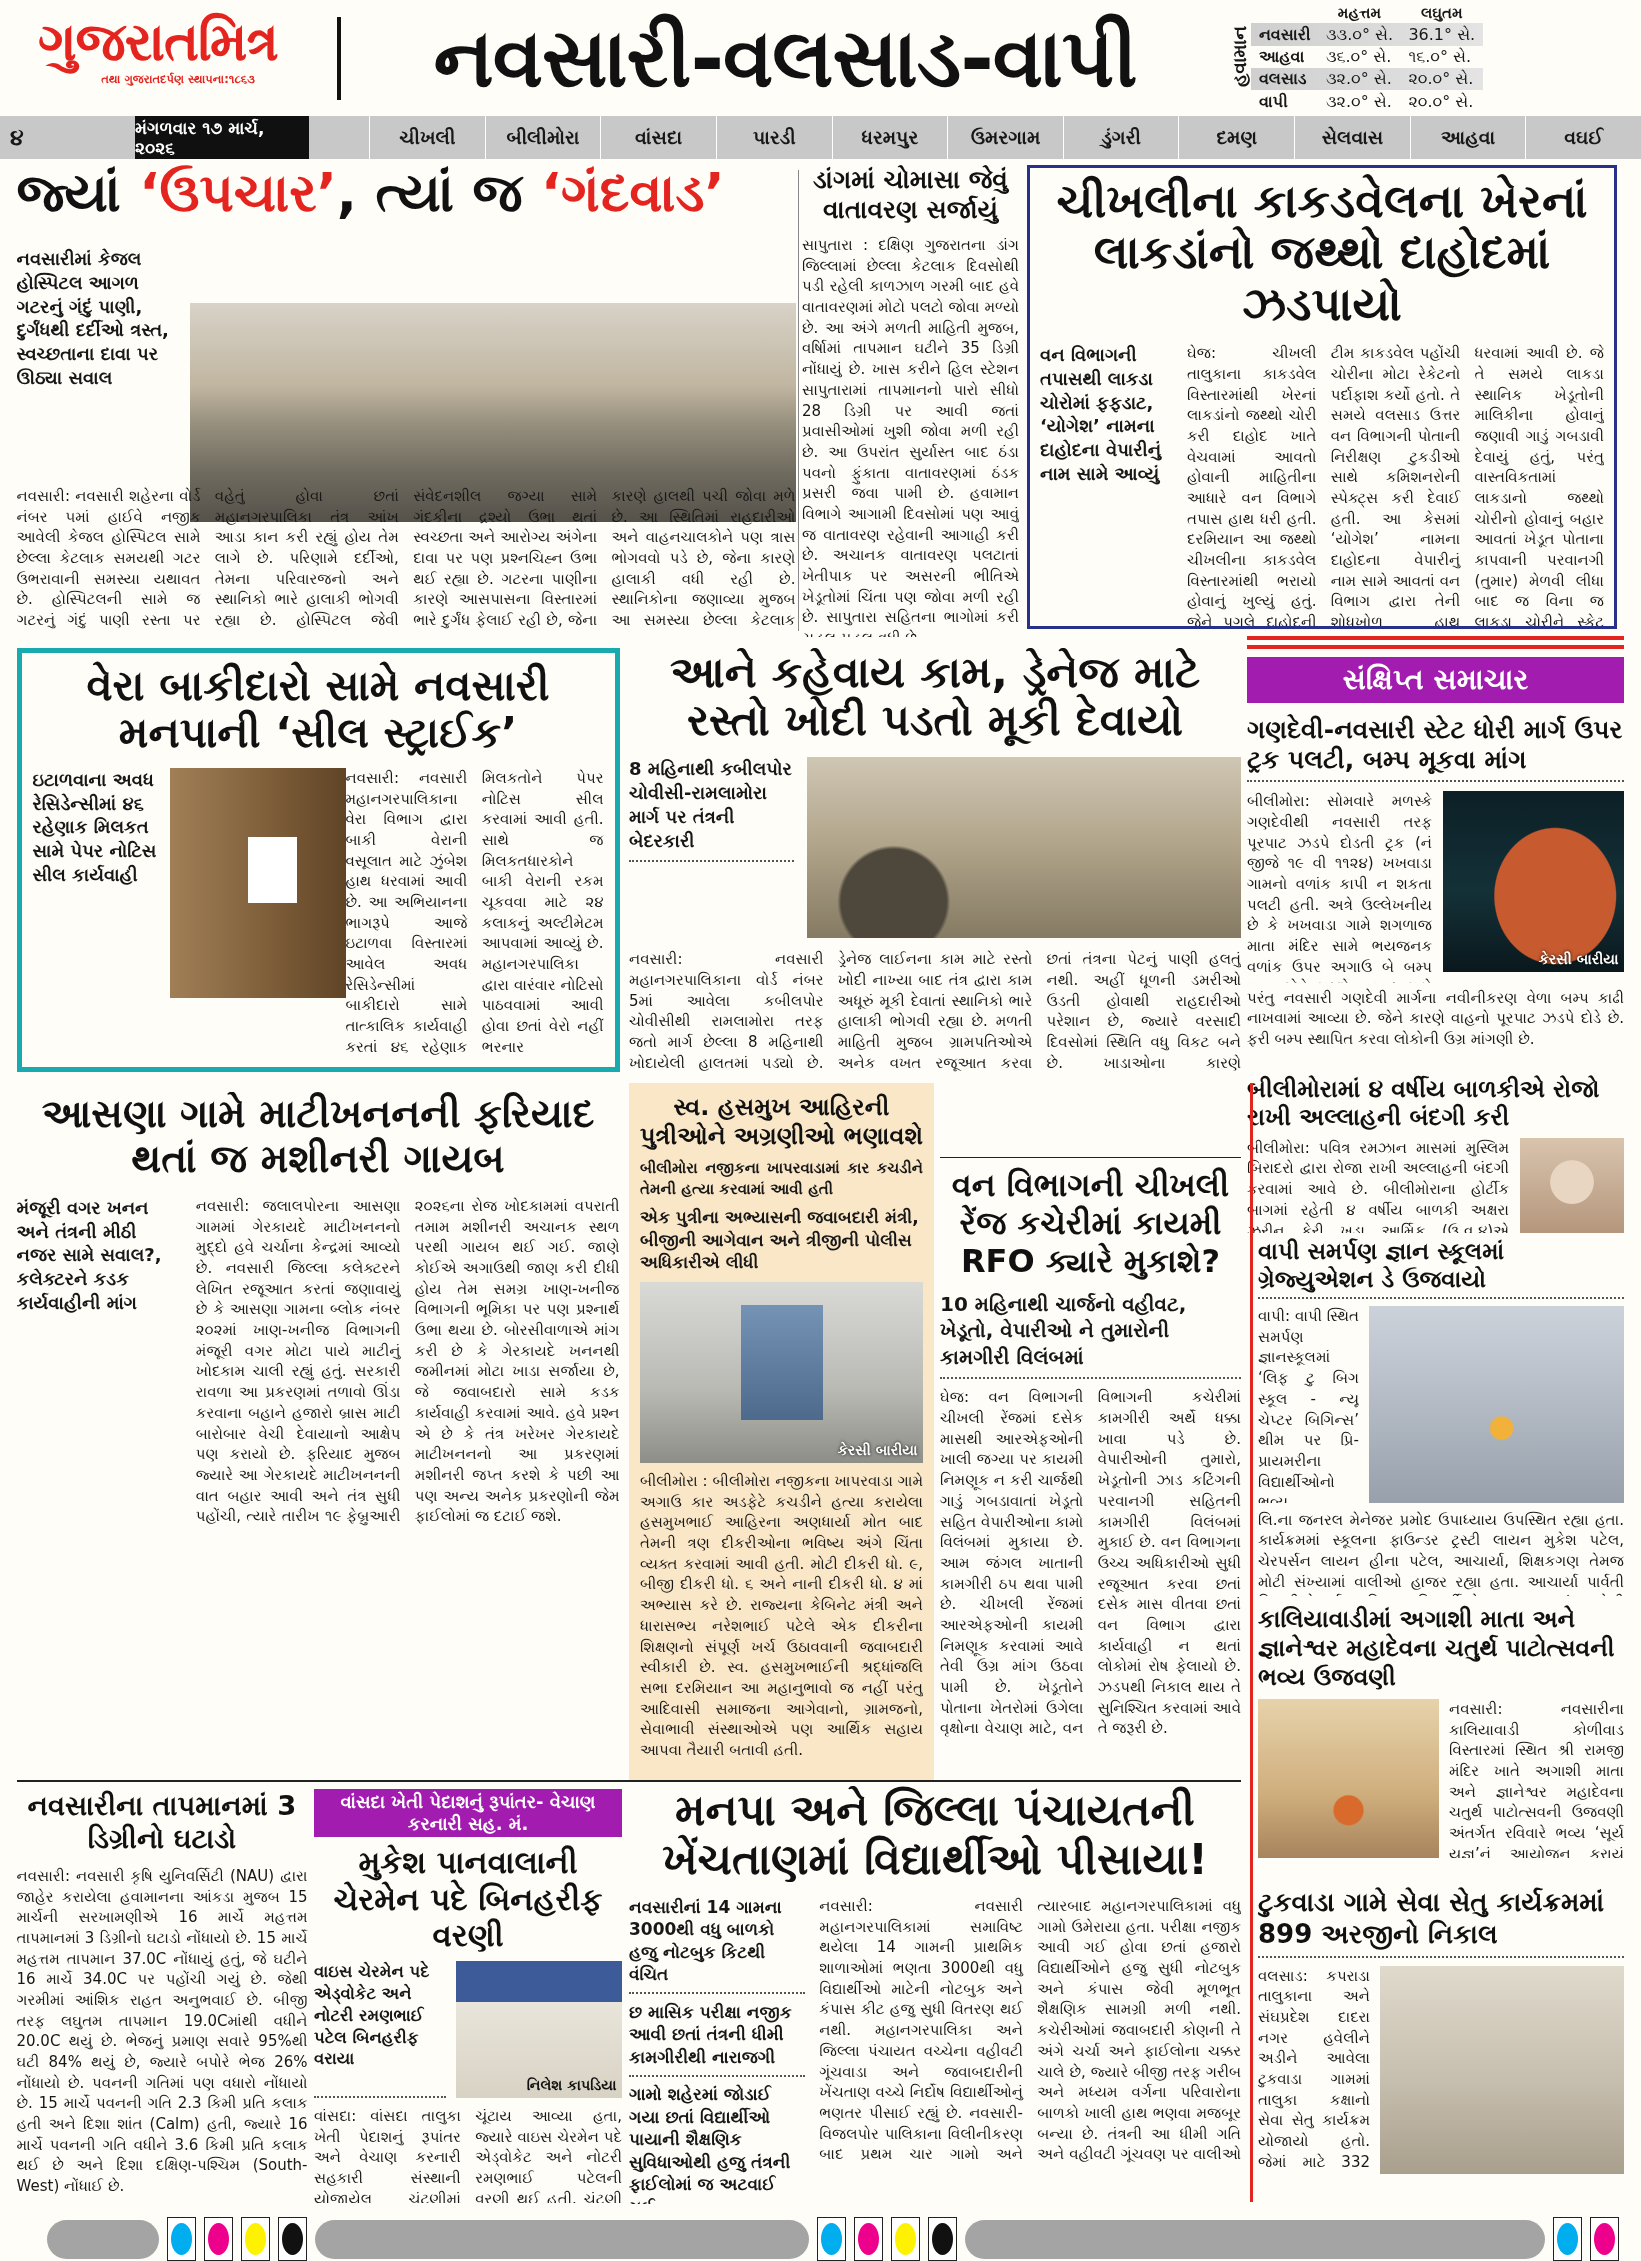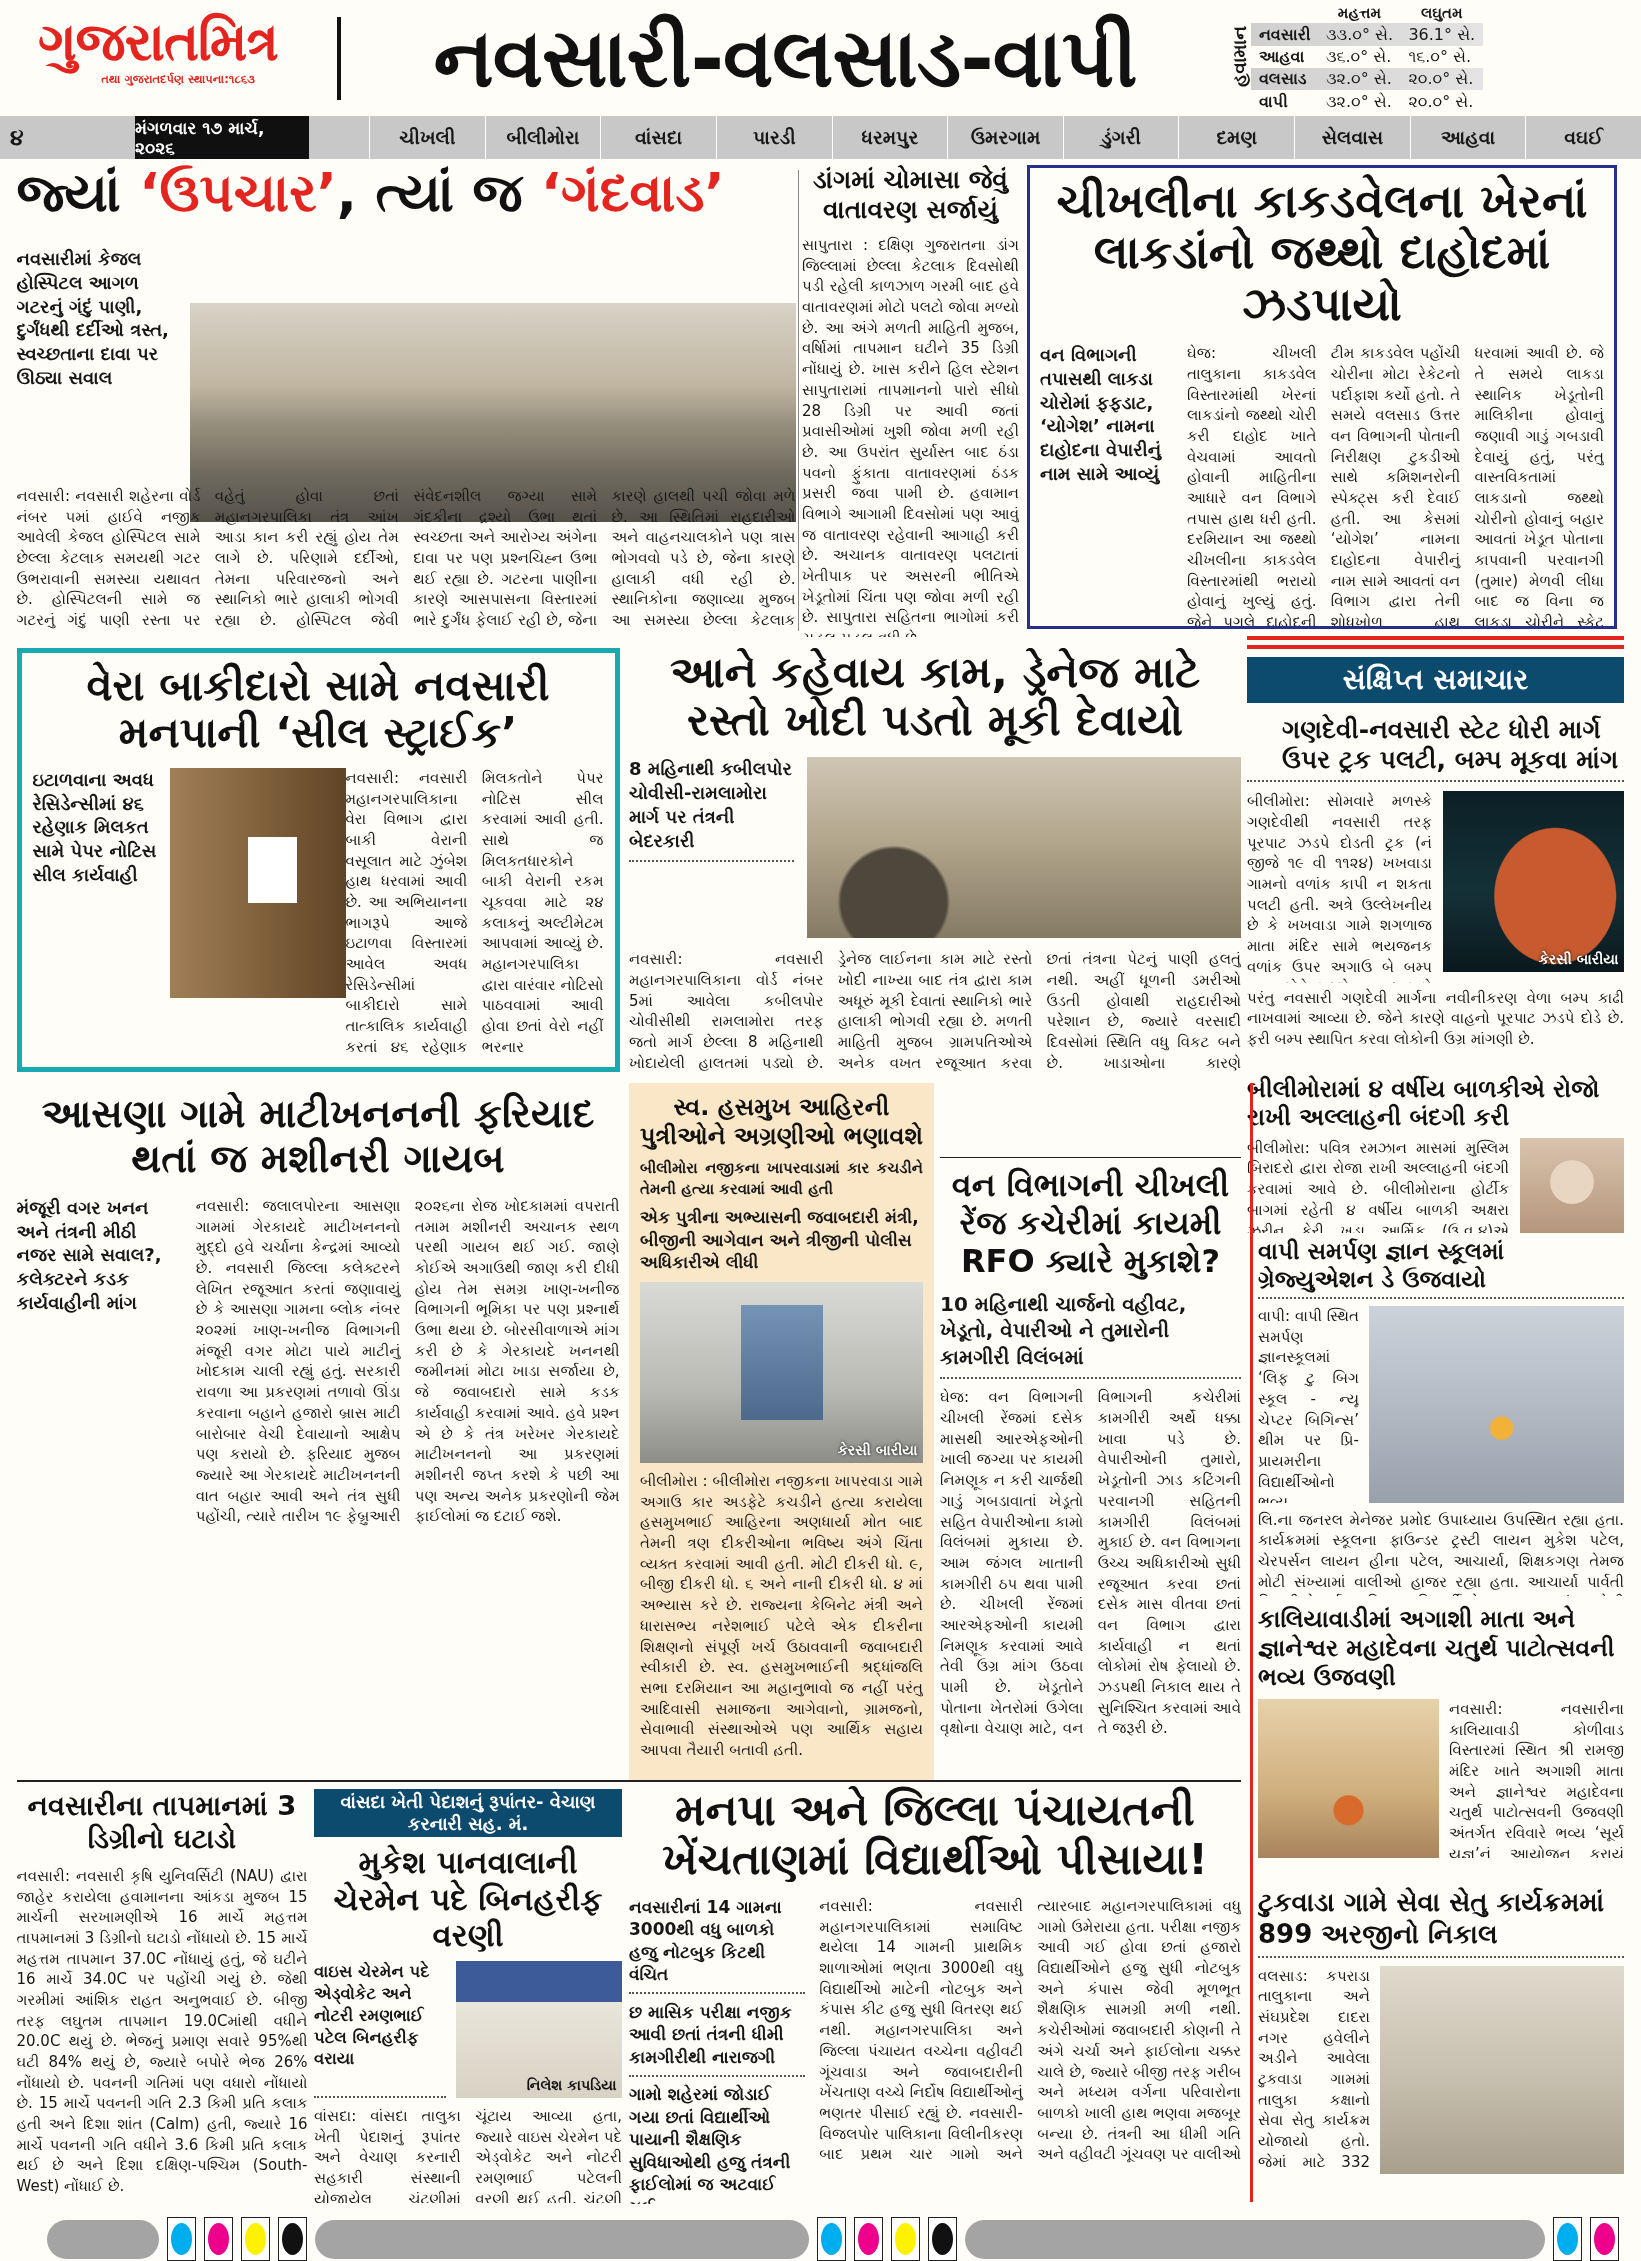--- a/index.html
+++ b/index.html
@@ -33,21 +33,21 @@
   .cols2{column-count:2;column-gap:14.3px;}
   .cols3{column-count:3;column-gap:14.3px;}
   .cols4{column-count:4;column-gap:14.3px;}
   .dotted{border-bottom:2.2px dotted #555;}
   .ph{position:relative;overflow:hidden;background:#b7b0a3;}
   .cap{position:absolute;right:5.5px;bottom:4.4px;color:#fff;font-size:14.3px;font-weight:bold;text-shadow:0 0 3.3px #000;}
   .box-blue{border:3.8px solid #27318b;}
   .box-teal{border:5px solid #18aaae;}
   .rule-h{background:#222;}
   .rule-red{background:#e4251f;}
-  .red-bar{background:#0c4a6e;color:#fff;font-weight:bold;display:flex;align-items:center;justify-content:center;}
+  .red-bar{background:#a21caf;color:#fff;font-weight:bold;display:flex;align-items:center;justify-content:center;}
   .cream{background:#fae7c8;}
   
   .ph-street{background:linear-gradient(180deg,#d8d3c8 0%,#c0b5a0 38%,#97907e 55%,#6e6a5e 78%,#55524a 100%);}
   .ph-drain{background:radial-gradient(circle at 20% 80%,#4e473c 0 14%,transparent 15%),linear-gradient(180deg,#cfc6b4 0%,#b3a78d 45%,#857a63 100%);}
   .ph-door{background:linear-gradient(#fff,#fff),linear-gradient(90deg,#a07f57 0%,#7c5c38 60%,#5f4426 100%);background-size:49px 66px,100% 100%;background-position:62% 42%,0 0;background-repeat:no-repeat;}
   .ph-truck{background:radial-gradient(ellipse 34% 38% at 62% 58%,#c75a2e 0 98%,transparent 100%),linear-gradient(180deg,#0c1f26 0%,#143138 55%,#0a181d 100%);}
   .ph-girl{background:radial-gradient(circle at 50% 35%,#e9d6c2 0 22%,transparent 23%),linear-gradient(180deg,#d9c4ae 0%,#a9876c 100%);}
   .ph-memorial{background:linear-gradient(#7593b5,#4d6a8c),linear-gradient(180deg,#d9d9d6 0%,#b9b9b4 60%,#8e8e88 100%);background-size:82px 115px,100% 100%;background-position:50% 34%,0 0;background-repeat:no-repeat;}
   .ph-ceremony{background:radial-gradient(circle at 52% 62%,#f2b23a 0 6%,transparent 7%),linear-gradient(180deg,#ccd2da 0%,#b6bdc7 45%,#97a0ab 100%);}
   .ph-ritual{background:radial-gradient(circle at 50% 70%,#d86a2c 0 10%,transparent 11%),linear-gradient(180deg,#e7d2ab 0%,#cfae7d 60%,#a8835c 100%);}
@@ -163,21 +163,21 @@
       </div>
       <div class="ph ph-drain" style="flex:1;height:181px;"></div>
     </div>
     <div class="body-txt cols3" style="margin-top:11px;height:126px;overflow:hidden;">નવસારી: નવસારી મહાનગરપાલિકાના વોર્ડ નંબર 5માં આવેલા કબીલપોર ચોવીસીથી રામલામોરા તરફ જતો માર્ગ છેલ્લા 8 મહિનાથી ખોદાયેલી હાલતમાં પડ્યો છે. ડ્રેનેજ લાઈનના કામ માટે રસ્તો ખોદી નાખ્યા બાદ તંત્ર દ્વારા કામ અધૂરું મૂકી દેવાતાં સ્થાનિકો ભારે હાલાકી ભોગવી રહ્યા છે. મળતી માહિતી મુજબ ગ્રામપતિઓએ અનેક વખત રજૂઆત કરવા છતાં તંત્રના પેટનું પાણી હલતું નથી. અહીં ધૂળની ડમરીઓ ઉડતી હોવાથી રાહદારીઓ પરેશાન છે, જ્યારે વરસાદી દિવસોમાં સ્થિતિ વધુ વિકટ બને છે. ખાડાઓના કારણે વાહનચાલકો અને રાહદારીઓ અકસ્માતનો ભોગ બને તેવી ભીતિ સેવાઈ રહી છે. તેમ છતાં જવાબદાર તંત્ર દ્વારા કોઈ નક્કર કામગીરી કરવામાં આવી નથી, જેના લોકોમાં રોષ ફેલાયો છે. તંત્ર વહેલી તકે કામ પૂર્ણ કરી માર્ગ પૂર્વવત કરે તેવી ઉગ્ર માંગ ઉઠવા પામી છે.</div>
   </div>
 
   <div class="abs" style="left:1247px;top:636px;width:377px;height:597px;overflow:hidden;">
     <div class="rule-red" style="height:4.4px;"></div>
     <div class="rule-red" style="height:4.4px;margin-top:4.4px;"></div>
     <div class="red-bar" style="height:46px;margin-top:7.7px;font-size:28.5px;">સંક્ષિપ્ત સમાચાર</div>
-    <div class="hl" style="font-size:25px;line-height:1.2;margin-top:12px;margin-left:35px;">ગણદેવી-નવસારી સ્ટેટ ધોરી માર્ગ ઉપર ટ્રક પલટી, બમ્પ મૂકવા માંગ</div>
+    <div class="hl" style="font-size:25px;line-height:1.2;margin-top:12px;">ગણદેવી-નવસારી સ્ટેટ ધોરી માર્ગ ઉપર ટ્રક પલટી, બમ્પ મૂકવા માંગ</div>
     <div class="dotted" style="margin-top:5.5px;"></div>
     <div style="display:flex;gap:11px;margin-top:8.8px;">
       <div class="body-txt" style="flex:1;height:192px;overflow:hidden;">બીલીમોરા: સોમવારે મળસ્કે ગણદેવીથી નવસારી તરફ પૂરપાટ ઝડપે દોડતી ટ્રક (નં જીજે ૧૯ વી ૧૧૨૪) ખખવાડા ગામનો વળાંક કાપી ન શકતા પલટી હતી. અત્રે ઉલ્લેખનીય છે કે ખખવાડા ગામે શગળાજ માતા મંદિર સામે ભયજનક વળાંક ઉપર અગાઉ બે બમ્પ હતા. જેને કારણે વાહનચાલકો ધીમા પડતા હતા અને અકસ્માત નિવારી શકાતો હતો.</div>
       <div class="ph ph-truck" style="flex:0 0 181px;height:181px;">
         <span class="cap">કેરસી બારીયા</span>
       </div>
     </div>
     <div class="body-txt" style="margin-top:4.4px;height:77px;overflow:hidden;">પરંતુ નવસારી ગણદેવી માર્ગના નવીનીકરણ વેળા બમ્પ કાઢી નાખવામાં આવ્યા છે. જેને કારણે વાહનો પૂરપાટ ઝડપે દોડે છે. ફરી બમ્પ સ્થાપિત કરવા લોકોની ઉગ્ર માંગણી છે.</div>
     <div class="hl" style="font-size:23.6px;line-height:1.2;margin-top:10px;">બીલીમોરામાં ૪ વર્ષીય બાળકીએ રોજો રાખી અલ્લાહની બંદગી કરી</div>
     <div style="display:flex;gap:11px;margin-top:6.6px;">

